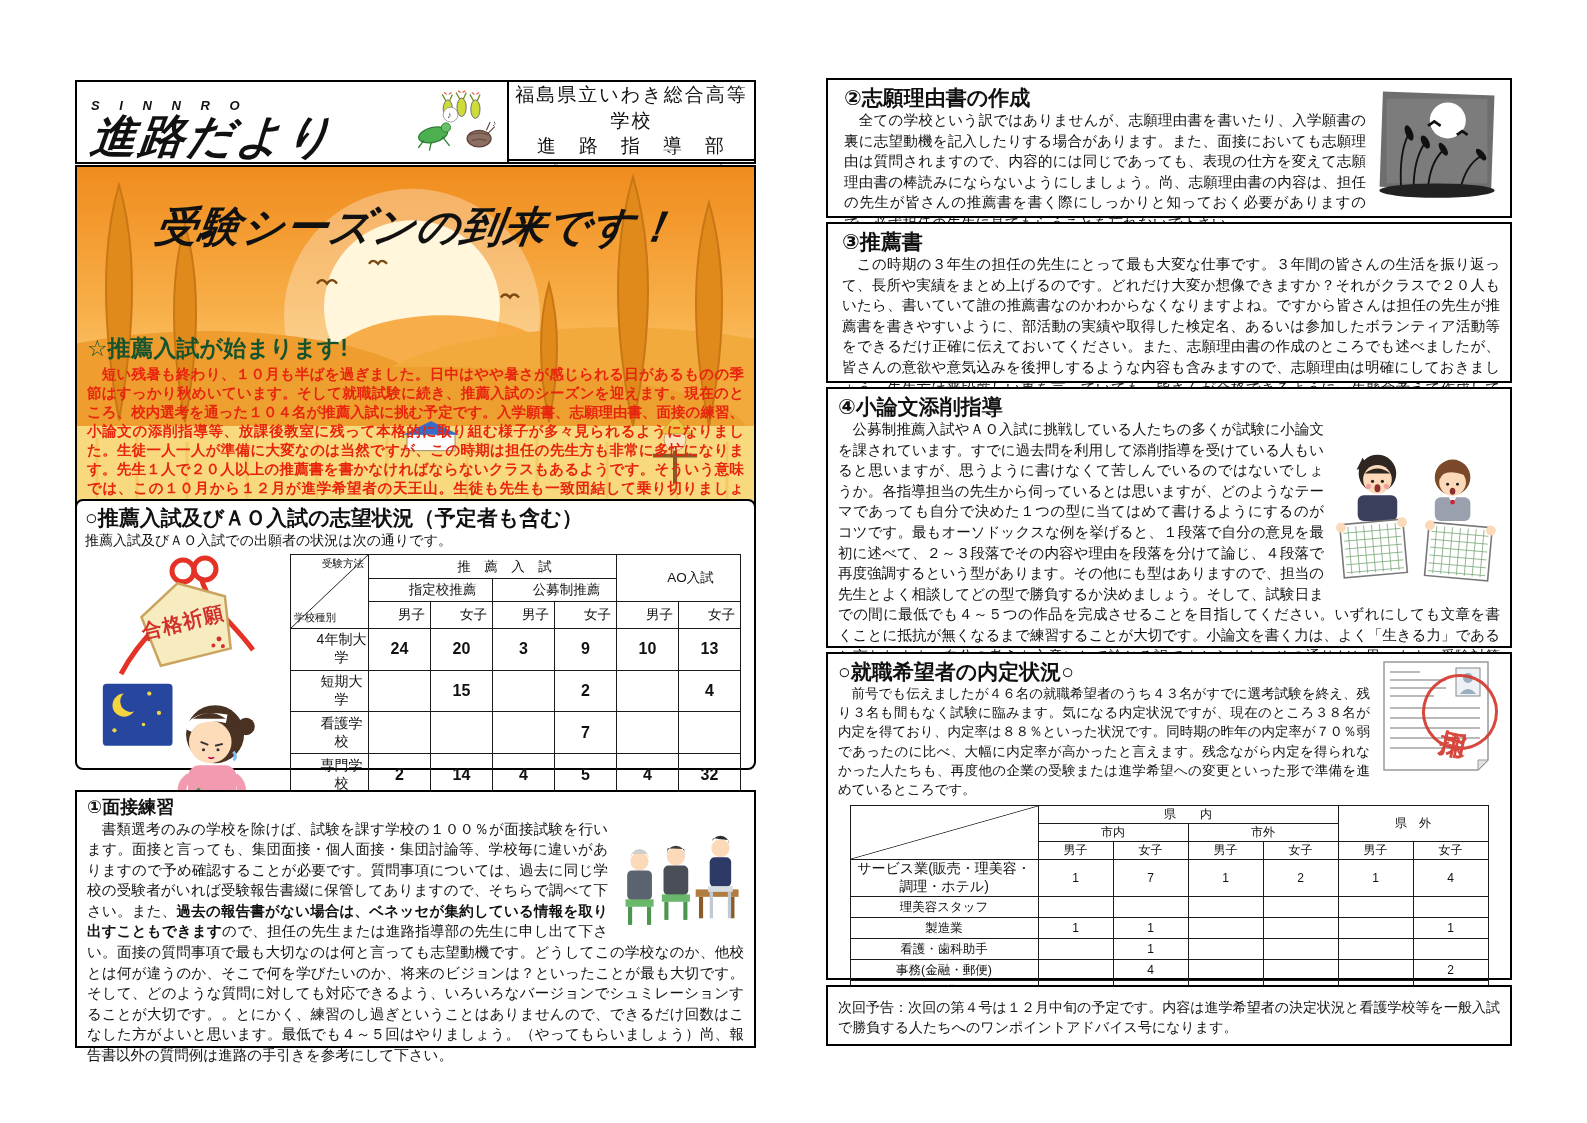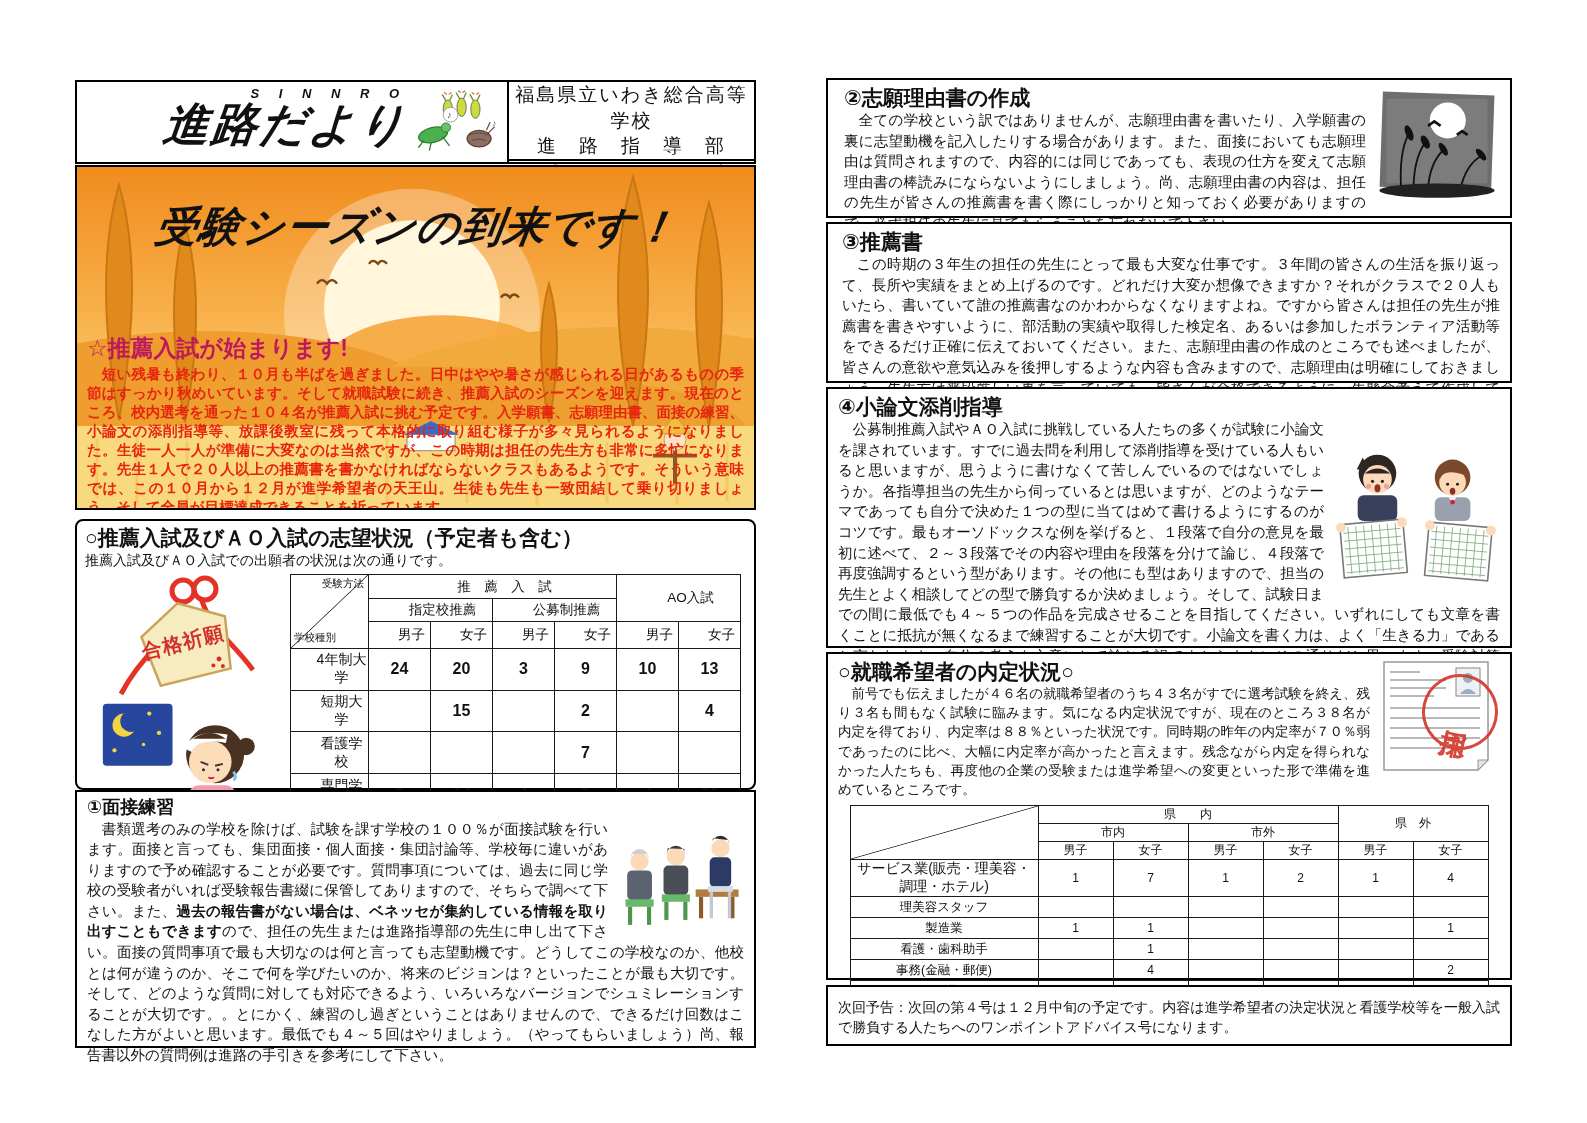--- a/index.html
+++ b/index.html
@@ -5,48 +5,48 @@
   * { margin:0; padding:0; box-sizing:border-box; }
   html,body { width:1587px; height:1123px; background:#ffffff;
     font-family:"Liberation Sans","DejaVu Sans",sans-serif; color:#111; }
   .page { position:absolute; }
   #page1 { left:75px; top:80px; width:681px; height:968px; }
   #page2 { left:826px; top:78px; width:686px; height:968px; }
   .box { position:absolute; left:0; width:100%; border:2px solid #000; background:#fff; }
 
   
   #masthead { top:0; height:84px; display:flex; }
-  .mast-left { width:330px; padding:4px 0 0 14px;text-align:right; }
+  .mast-left { width:330px; padding:16px 0 0 14px; }
   .romaji { font-size:13px; font-weight:bold; font-style:italic; letter-spacing:8px; }
   .nl-title { font-size:46px; font-weight:bold; font-style:italic; letter-spacing:2px; line-height:1.0; transform:skewX(-6deg); }
   .mast-bugs { width:100px; display:flex; align-items:center; justify-content:center; }
   .mast-info { flex:1; border-left:2px solid #000; display:flex; flex-direction:column; }
   .mast-info .row1 { flex:1.2; border-bottom:2px solid #000; display:flex; flex-direction:column; justify-content:center; }
   .mast-info .row2 { flex:1; display:flex; flex-direction:column; justify-content:center; }
   .mast-info div { text-align:center; font-size:19px; letter-spacing:2px; line-height:1.35; }
 
   
   #banner { top:85px; height:345px; overflow:hidden; }
   #banner svg.scene { position:absolute; inset:0; width:100%; height:100%; }
   .banner-headline { position:absolute; top:32px; left:10px; width:660px;
     font-size:42px; font-weight:bold; font-style:italic; letter-spacing:1px;
     transform:skewX(-8deg); color:#111; text-align:center; white-space:nowrap; }
   .banner-lower { position:absolute; left:10px; right:10px; top:168px; }
-  .banner-subhead { font-size:23px; font-weight:bold; color:#be185d; line-height:1.2; }
+  .banner-subhead { font-size:23px; font-weight:bold; color:#14532d; line-height:1.2; }
   .banner-body { margin-top:2px; font-size:14.5px; font-weight:bold; color:#e8240f;
     line-height:1.32; text-align:justify; }
 
   
   .sec-title { font-size:21px; font-weight:bold; line-height:1.15; }
   .sec-sub { font-size:14px; margin-top:2px; }
   .sub-heading { font-size:18px; font-weight:bold; line-height:1.2; }
   .body-text { font-size:14.5px; line-height:1.42; text-align:justify; }
 
   
-  #appsec { top:439px; height:271px; padding:5px 8px;border-radius:8px; }
+  #appsec { top:419px; height:271px; padding:5px 8px;border-radius:8px; }
   .app-row { display:flex; margin-top:4px; }
   .app-icons { width:205px; display:flex; flex-direction:column; align-items:center; }
   table.grid { border-collapse:collapse; }
   table.grid th, table.grid td { border:1.5px solid #1a1a1a; text-align:center; font-weight:normal; padding:0; }
   #app-table th { font-size:13.5px;padding-left:24px; }
   #app-table .rowlab { font-size:14px; width:76px; }
   #app-table td.num { font-size:16px; font-weight:600; width:62px; height:30px; }
   #app-table tr.hr1 th { height:21px; }
   #app-table tr.hr2 th { height:20px; }
   #app-table tr.hr3 th { height:24px; }

